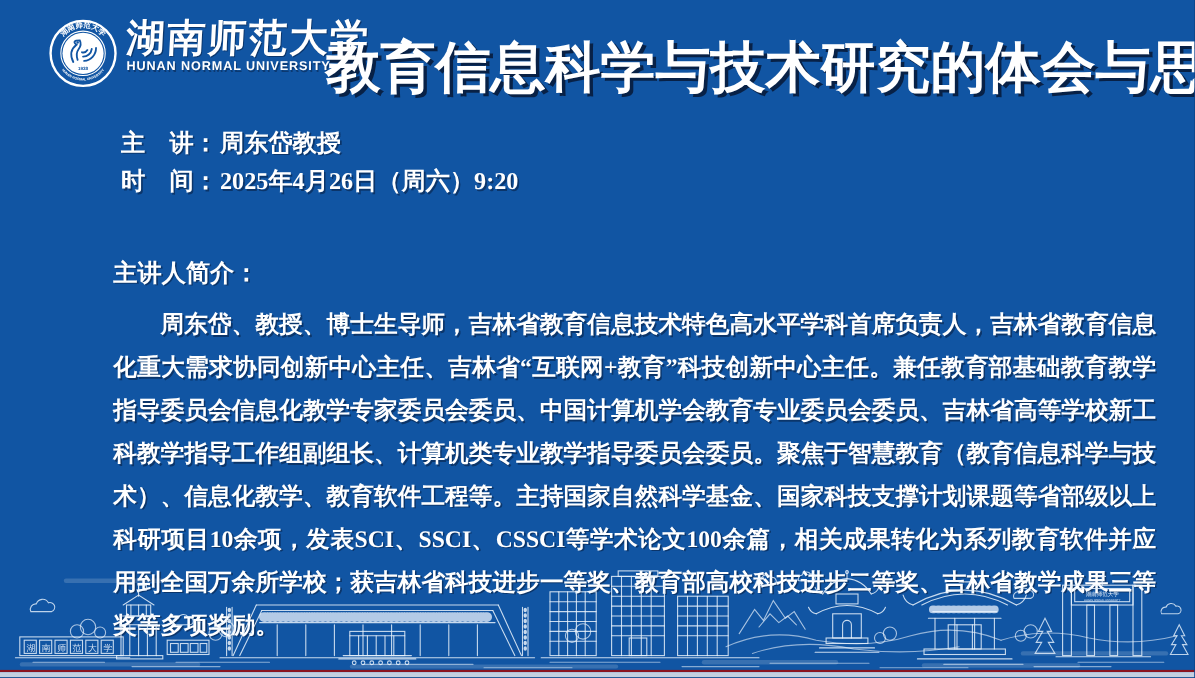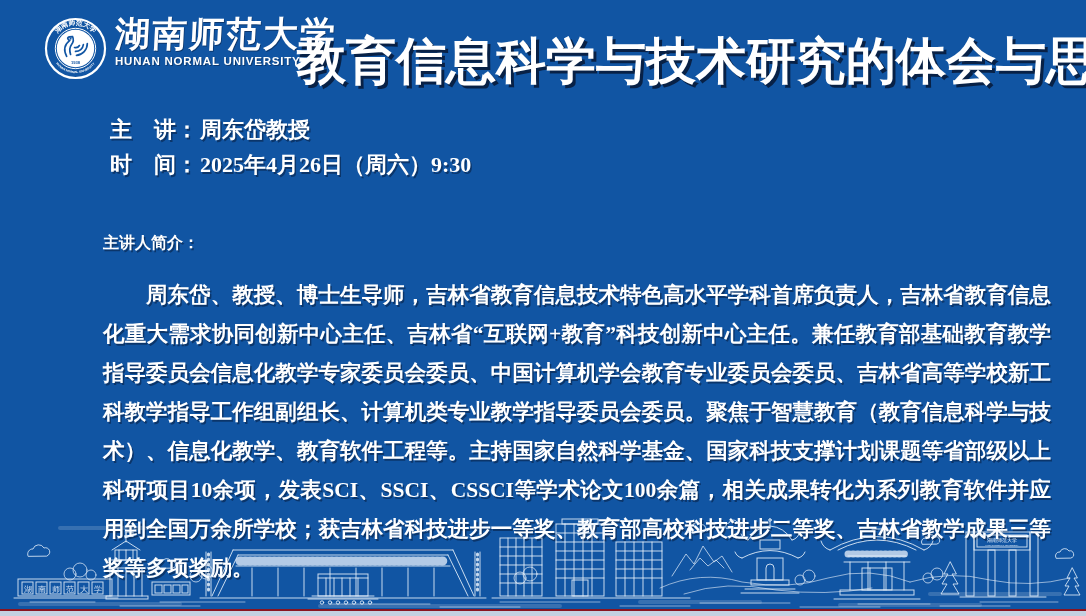--- a/index.html
+++ b/index.html
@@ -34,21 +34,21 @@
   .detail-row{
     height:35.5px;font-size:22px;font-weight:bold;
     font-family:"Liberation Serif","Liberation Sans",sans-serif;
     text-shadow:1.5px 1.5px 0 rgba(8,28,60,.55);
     display:flex;align-items:center;white-space:nowrap;
   }
   .detail-label{margin-right:2px;}
   
   .bio-heading{
     position:absolute;left:103px;top:233px;
-    font-size:16px;font-weight:bold;
+    font-size:22px;font-weight:bold;
     text-shadow:1.5px 1.5px 0 rgba(8,28,60,.55);
   }
   .bio-paragraph{
     position:absolute;left:103px;top:276px;width:948px;
     font-family:"Liberation Serif","Liberation Sans",sans-serif;
     font-size:21.5px;line-height:39px;font-weight:bold;
     text-align:justify;text-indent:2em;
     text-shadow:1.5px 1.5px 0 rgba(8,28,60,.55);
   }
   
@@ -94,21 +94,21 @@
 
   <div class="main-title">教育信息科学与技术研究的体会与思考</div>
 
   <div class="details">
     <div class="detail-row">
       <span class="detail-label">主　讲：</span>
       <span class="detail-value">周东岱教授</span>
     </div>
     <div class="detail-row">
       <span class="detail-label">时　间：</span>
-      <span class="detail-value">2025年4月26日（周六）9:30</span>
+      <span class="detail-value">2025年4月26日（周六）9:20</span>
     </div>
   </div>
 
   <div class="bio-heading">主讲人简介：</div>
   <div class="bio-paragraph">周东岱、教授、博士生导师，吉林省教育信息技术特色高水平学科首席负责人，吉林省教育信息化重大需求协同创新中心主任、吉林省“互联网+教育”科技创新中心主任。兼任教育部基础教育教学指导委员会信息化教学专家委员会委员、中国计算机学会教育专业委员会委员、吉林省高等学校新工科教学指导工作组副组长、计算机类专业教学指导委员会委员。聚焦于智慧教育（教育信息科学与技术）、信息化教学、教育软件工程等。主持国家自然科学基金、国家科技支撑计划课题等省部级以上科研项目10余项，发表SCI、SSCI、CSSCI等学术论文100余篇，相关成果转化为系列教育软件并应用到全国万余所学校；获吉林省科技进步一等奖、教育部高校科技进步二等奖、吉林省教学成果三等奖等多项奖励。</div>
 
   <svg class="skyline" viewBox="0 0 1086 92">
     <g stroke="#e9f2fc" stroke-width="1" fill="none" stroke-opacity=".85" stroke-linecap="round">
 
       <g stroke="#ffffff" stroke-opacity=".16" stroke-width="4">

